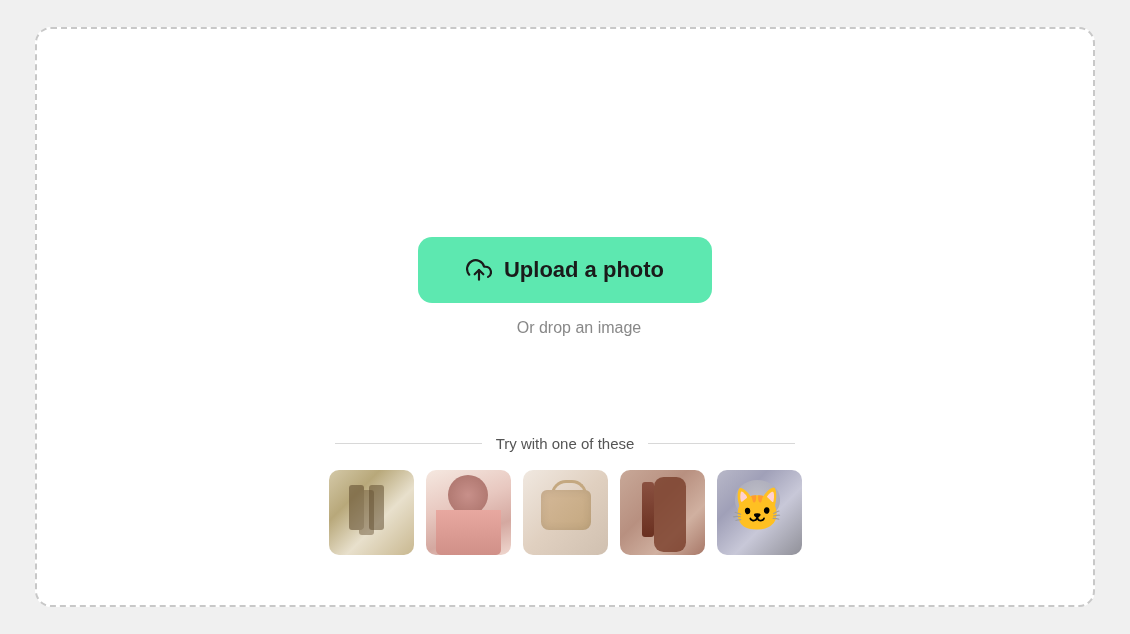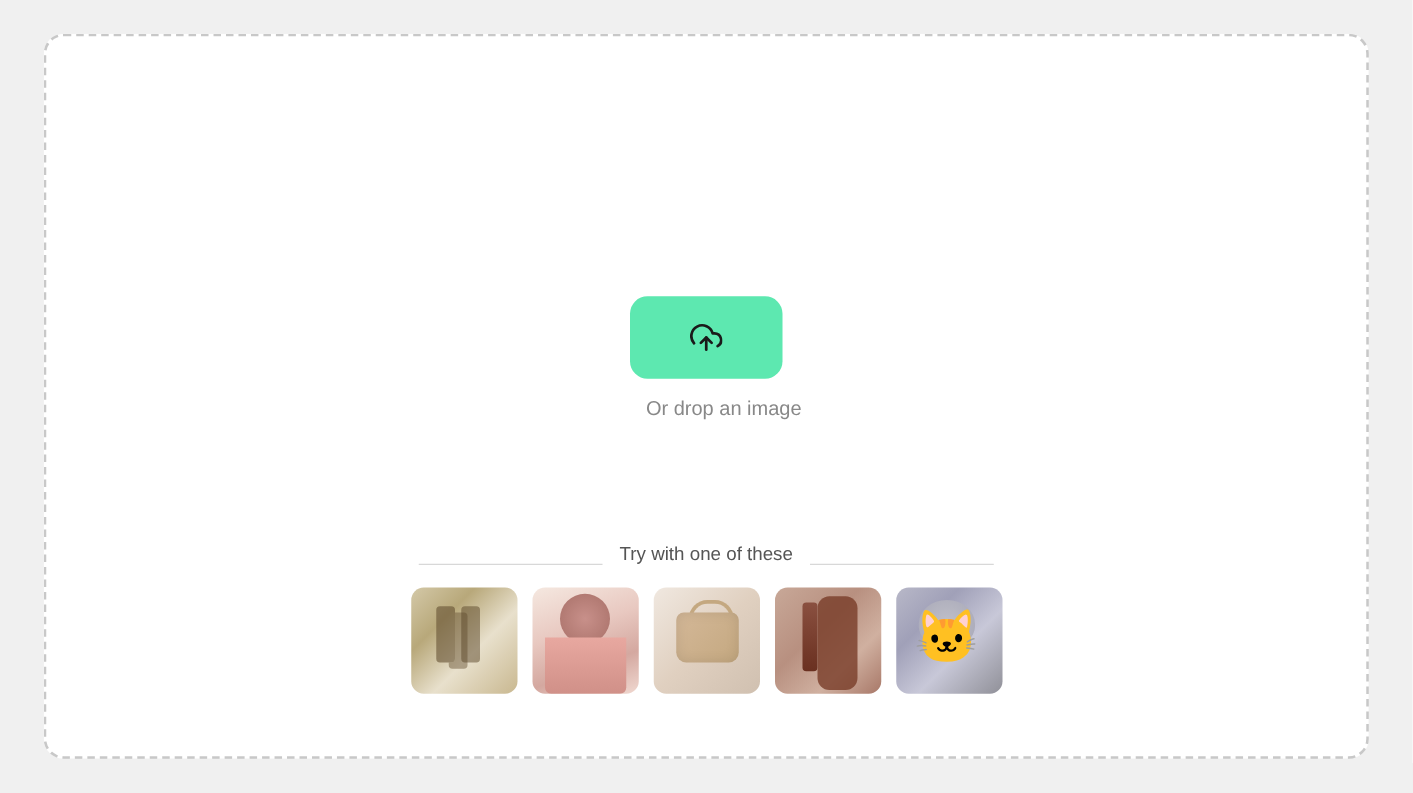--- a/index.html
+++ b/index.html
@@ -77,21 +77,21 @@
       bottom: 50px;
       display: flex;
       flex-direction: column;
       align-items: center;
       gap: 18px;
       width: 100%;
     }
 
     .sample-label-row {
       display: flex;
-      align-items: flex-end;
+      align-items: center;
       gap: 14px;
       width: 460px;
     }
 
     .divider-line {
       flex: 1;
       height: 1px;
       background-color: #d8d8d8;
     }
 
@@ -218,20 +218,21 @@
   <div class="upload-area">
 
     <button class="upload-button">
       <span class="upload-icon">
         <svg viewBox="0 0 24 24" fill="none" stroke="#1a1a1a" stroke-width="2" stroke-linecap="round" stroke-linejoin="round">
           <polyline points="16 16 12 12 8 16"></polyline>
           <line x1="12" y1="12" x2="12" y2="21"></line>
           <path d="M20.39 18.39A5 5 0 0 0 18 9h-1.26A8 8 0 1 0 3 16.3"></path>
         </svg>
       </span>
+      <span>Upload a photo</span>
     </button>
 
     <span class="drop-text">Or drop an image</span>
   </div>
 
   <div class="sample-section">
 
     <div class="sample-label-row">
       <div class="divider-line"></div>
       <span class="sample-label">Try with one of these</span>

